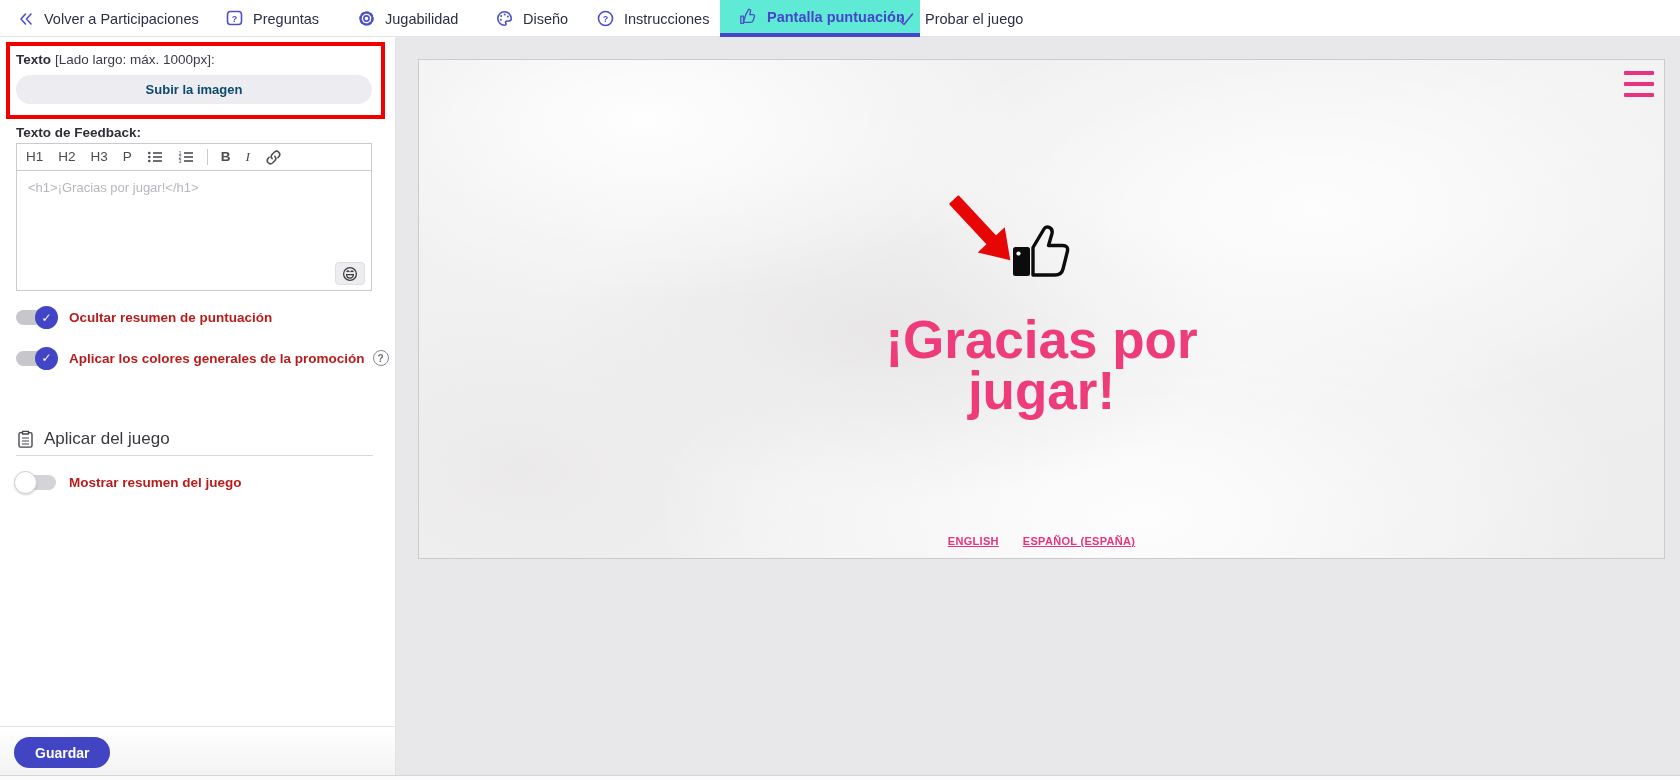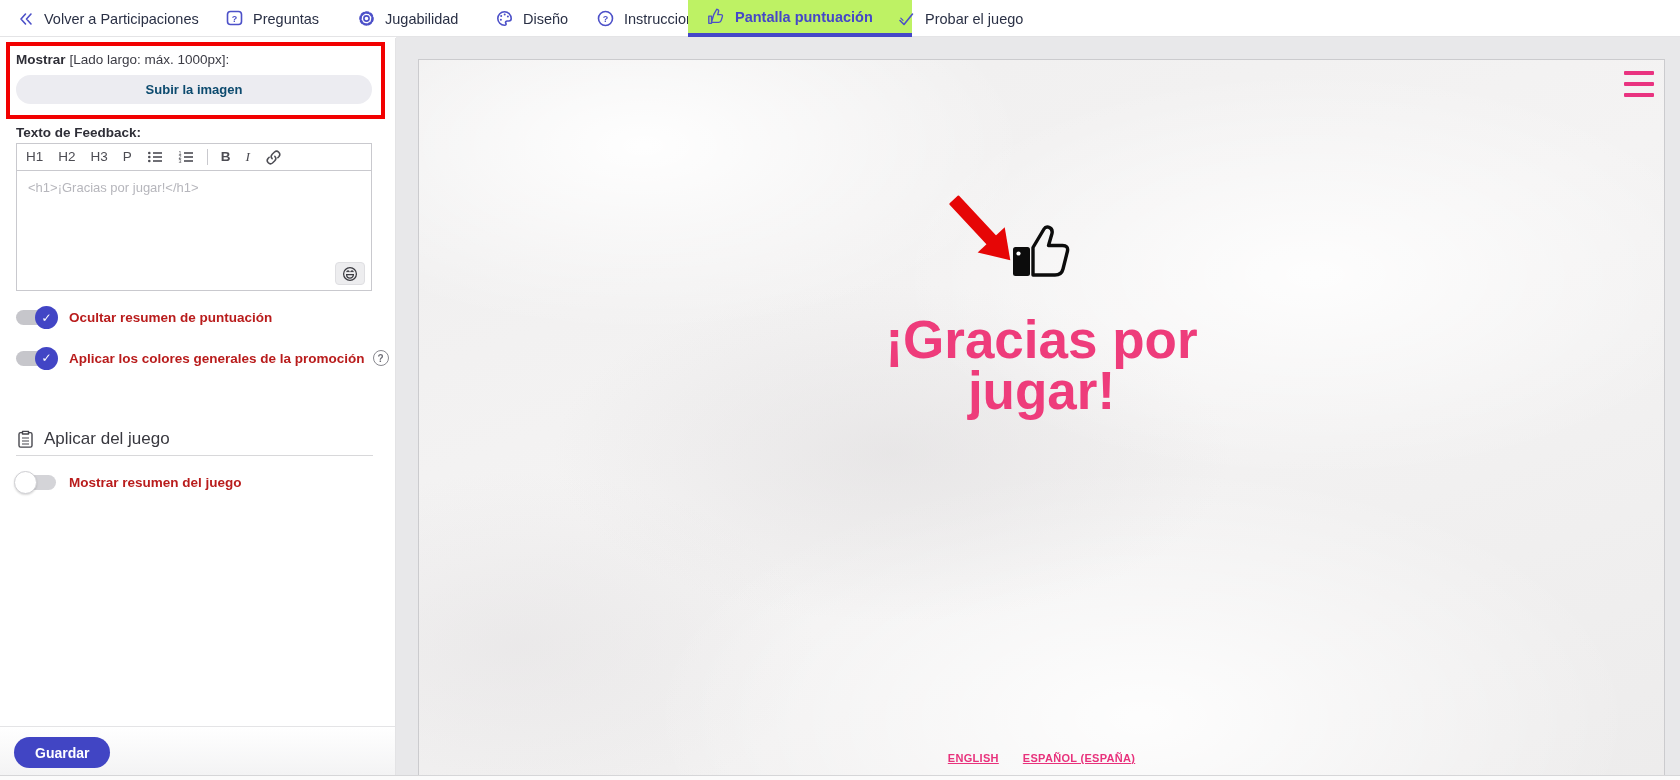--- a/index.html
+++ b/index.html
@@ -11,21 +11,21 @@
   .topnav { position:absolute; left:0; top:0; width:1680px; height:37px;
     background:#fff; border-bottom:1px solid #e4e4e6; z-index:5;text-align:center; }
   .nav-item { position:absolute; top:0; height:37px; display:flex; align-items:center;
     gap:10px; font-size:14.5px; color:#2a3045; cursor:pointer; white-space:nowrap; }
   .nav-item svg { flex:0 0 auto; }
   .nav-back   { left:18px; }
   .nav-t0 { left:226px; }
   .nav-t1 { left:358px; }
   .nav-t2 { left:496px; }
   .nav-t3 { left:597px; }
-  .nav-active { left:688px; width:224px; padding-left:19px; background:#bef264;
+  .nav-active { left:720px; width:200px; padding-left:19px; background:#5eead4;
     border-bottom:4px solid #4547c8; color:#4547c8; font-weight:700; }
   .nav-t5 { left:897px; }
   .icn { stroke:#4c50c8; fill:none; stroke-width:1.6; stroke-linecap:round; stroke-linejoin:round; }
 
   
   .sidebar { position:absolute; left:0; top:38px; width:396px; height:742px;
     background:#fff; border-right:1px solid #e3e3e5; }
   .red-box { position:absolute; left:6px; top:4px; width:379px; height:77px;
     border:4px solid #f20000; pointer-events:none; z-index:4; }
   .img-label { position:absolute; left:16px; top:14px; font-size:13.5px; color:#3b3b44; }
@@ -67,21 +67,21 @@
     font-size:17px; color:#38383f; }
   .section-hr { position:absolute; left:16px; top:417px; width:357px; height:0; border-top:1px solid #d8d8da; }
   .side-footer { position:absolute; left:0; bottom:0; width:395px; height:54px;
     border-top:1px solid #e4e4e6; background:linear-gradient(180deg,#ffffff,#f2f2f3); }
   .save-btn { position:absolute; left:14px; top:10px; height:31px; padding:0 21px;
     border:none; border-radius:16px; background:#4145c4; color:#fff;
     font-size:14px; font-weight:700; font-family:inherit; cursor:pointer; }
 
   
   .preview { position:absolute; left:396px; top:37px; width:1284px; height:743px; background:#e8e8ea; }
-  .game-panel { position:absolute; left:22px; top:22px; width:1247px; height:717px;
+  .game-panel { position:absolute; left:22px; top:22px; width:1247px; height:500px;
     border:1px solid #cbcbce;
     background:
       radial-gradient(ellipse 620px 300px at 18% 12%, rgba(255,255,255,.95), rgba(255,255,255,0) 62%),
       radial-gradient(ellipse 700px 340px at 72% 30%, rgba(255,255,255,.85), rgba(255,255,255,0) 60%),
       radial-gradient(ellipse 520px 260px at 38% 55%, rgba(222,220,221,.55), rgba(222,220,221,0) 65%),
       radial-gradient(ellipse 820px 420px at 58% 92%, rgba(255,255,255,.9), rgba(255,255,255,0) 60%),
       radial-gradient(ellipse 480px 280px at 8% 82%, rgba(226,224,225,.5), rgba(226,224,225,0) 62%),
       linear-gradient(160deg,#efeeee 0%,#f4f3f3 45%,#edecec 100%); }
   .hamburger { position:absolute; top:11px; right:10px; width:30px; height:26px;
     background:none; border:none; cursor:pointer; display:flex; flex-direction:column;
@@ -160,21 +160,21 @@
       </svg>
     <span>Probar el juego</span>
   </div>
 </nav>
 
 <aside class="sidebar">
 
   <div class="red-box"></div>
 
   <div class="img-label">
-    <b>Mostrar</b><span>[Lado largo: máx. 1000px]:</span>
+    <b>Texto</b><span>[Lado largo: máx. 1000px]:</span>
   </div>
   <button class="upload-btn">Subir la imagen</button>
 
   <div class="fb-label">Texto de Feedback:</div>
 
   <div class="editor">
     <div class="toolbar">
       <button class="tb-btn">H1</button>
       <button class="tb-btn">H2</button>
       <button class="tb-btn">H3</button>

